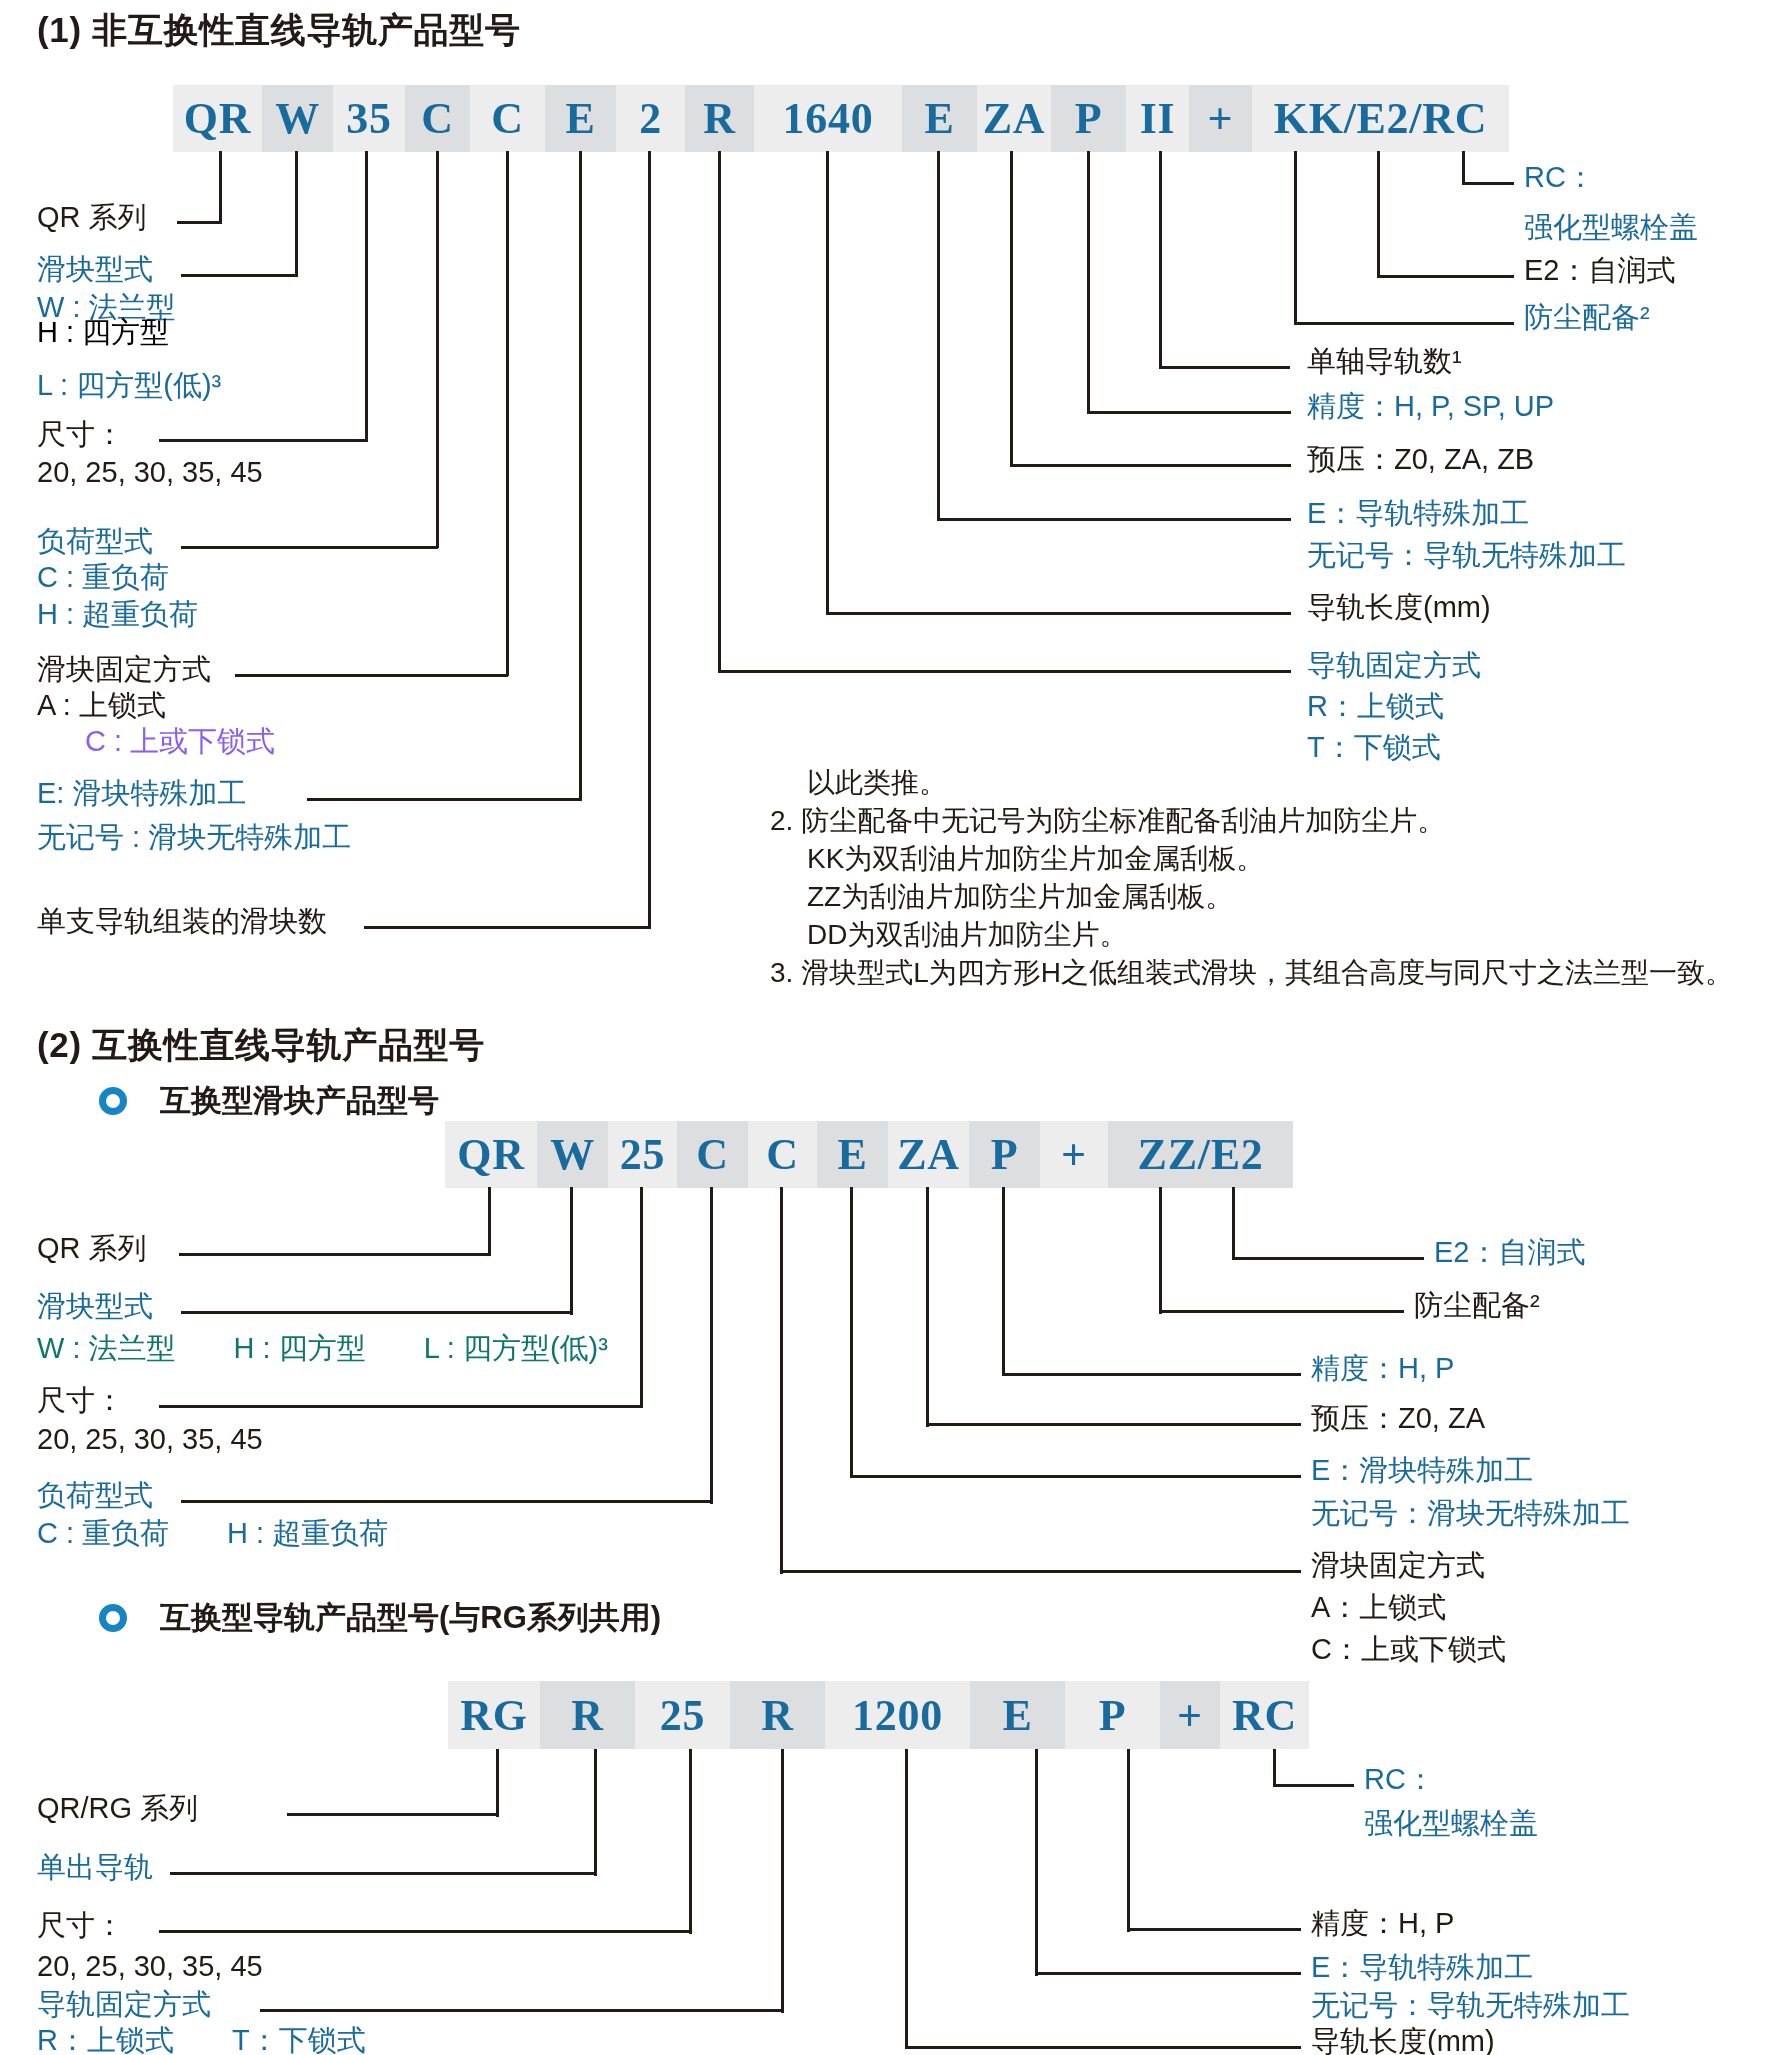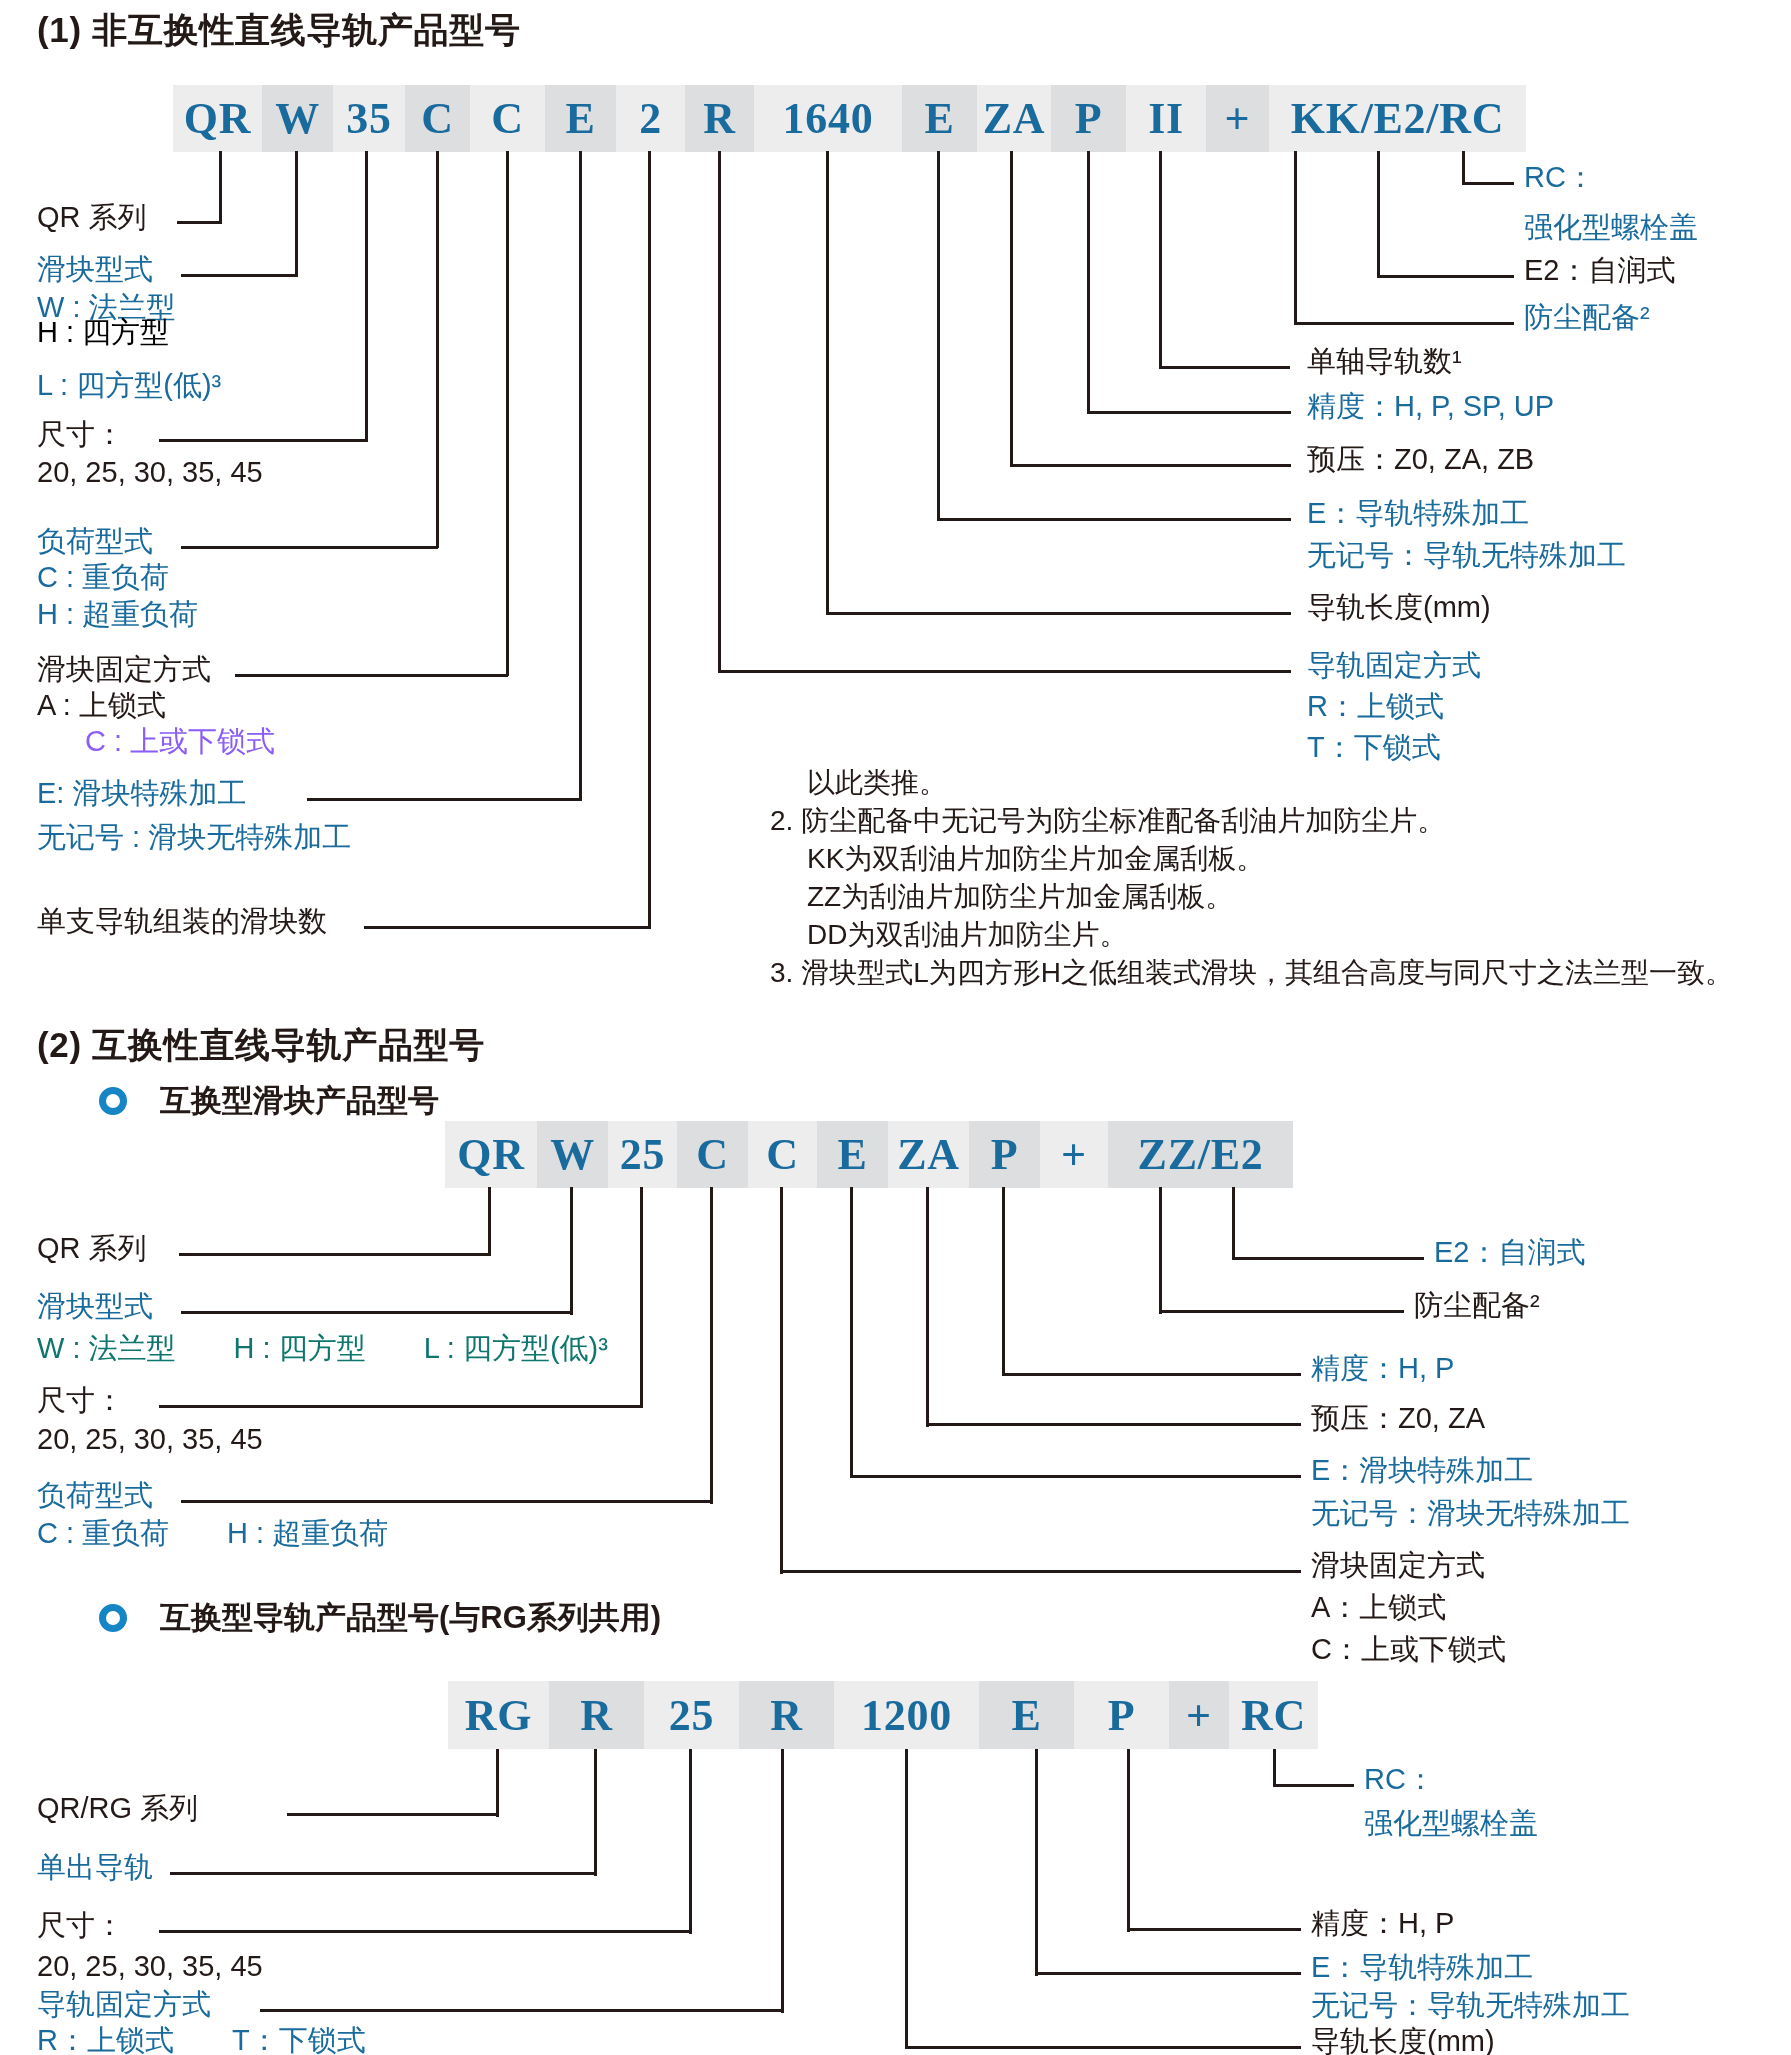--- a/index.html
+++ b/index.html
@@ -27,21 +27,21 @@
       <div class="cell" style="width: 72px; background: rgb(237, 237, 238); color: rgb(26, 107, 157);">35</div>
       <div class="cell" style="width: 65px; background: rgb(220, 222, 223); color: rgb(26, 107, 157);">C</div>
       <div class="cell" style="width: 75px; background: rgb(237, 237, 238); color: rgb(26, 107, 157);">C</div>
       <div class="cell" style="width: 71px; background: rgb(220, 222, 223); color: rgb(26, 107, 157);">E</div>
       <div class="cell" style="width: 69px; background: rgb(237, 237, 238); color: rgb(26, 107, 157);">2</div>
       <div class="cell" style="width: 69px; background: rgb(220, 222, 223); color: rgb(26, 107, 157);">R</div>
       <div class="cell" style="width: 148px; background: rgb(237, 237, 238); color: rgb(26, 107, 157);">1640</div>
       <div class="cell" style="width: 75px; background: rgb(220, 222, 223); color: rgb(26, 107, 157);">E</div>
       <div class="cell" style="width: 74px; background: rgb(237, 237, 238); color: rgb(26, 107, 157);">ZA</div>
       <div class="cell" style="width: 75px; background: rgb(220, 222, 223); color: rgb(26, 107, 157);">P</div>
-      <div class="cell" style="width: 80px; background: rgb(237, 237, 238); color: rgb(26, 107, 157);">II</div>
+      <div class="cell" style="width: 63px; background: rgb(237, 237, 238); color: rgb(26, 107, 157);">II</div>
       <div class="cell" style="width: 63px; background: rgb(220, 222, 223); color: rgb(26, 107, 157);">+</div>
       <div class="cell" style="width: 257px; background: rgb(237, 237, 238); color: rgb(26, 107, 157);">KK/E2/RC</div>
     </div>
     <div class="label" style="left: 37px; top: 218px; color: rgb(35, 25, 22);">QR 系列</div>
     <div class="label" style="left: 37px; top: 270px; color: rgb(26, 107, 157);">滑块型式</div>
     <div class="label" style="left: 37px; top: 308px; color: rgb(26, 107, 157);">W : 法兰型</div>
     <div class="label" style="left: 37px; top: 333px; color: #000000;">H : 四方型</div>
     <div class="label" style="left: 37px; top: 386px; color: rgb(26, 107, 157);">L : 四方型(低)³</div>
     <div class="label" style="left: 37px; top: 435px; color: rgb(35, 25, 22);">尺寸：</div>
     <div class="label" style="left: 37px; top: 472px; color: rgb(35, 25, 22);">20, 25, 30, 35, 45</div>
@@ -154,21 +154,21 @@
     <div class="line" style="left: 926px; top: 1423px; width: 375px; height: 2.7px; background: rgb(35, 25, 22);"></div>
     <div class="line" style="left: 1002px; top: 1187px; width: 2.7px; height: 189px; background: rgb(35, 25, 22);"></div>
     <div class="line" style="left: 1002px; top: 1373px; width: 299px; height: 2.7px; background: rgb(35, 25, 22);"></div>
     <div class="line" style="left: 1159px; top: 1187px; width: 2.7px; height: 127px; background: rgb(35, 25, 22);"></div>
     <div class="line" style="left: 1159px; top: 1310px; width: 245px; height: 2.7px; background: rgb(35, 25, 22);"></div>
     <div class="line" style="left: 1232px; top: 1187px; width: 2.7px; height: 73px; background: rgb(35, 25, 22);"></div>
     <div class="line" style="left: 1232px; top: 1257px; width: 192px; height: 2.7px; background: rgb(35, 25, 22);"></div>
     <div class="donut" style="left: 99px; top: 1618px; border-color: rgb(21, 133, 197);"></div>
     <div class="bullet-text" style="left: 160px; top: 1618px;">互换型导轨产品型号(与RG系列共用)</div>
     <div class="coderow" style="left: 448px; top: 1681px; height: 68px;">
-      <div class="cell" style="width: 101px; background: rgb(237, 237, 238); color: rgb(26, 107, 157);">RG</div>
+      <div class="cell" style="width: 92px; background: rgb(237, 237, 238); color: rgb(26, 107, 157);">RG</div>
       <div class="cell" style="width: 95px; background: rgb(220, 222, 223); color: rgb(26, 107, 157);">R</div>
       <div class="cell" style="width: 95px; background: rgb(237, 237, 238); color: rgb(26, 107, 157);">25</div>
       <div class="cell" style="width: 95px; background: rgb(220, 222, 223); color: rgb(26, 107, 157);">R</div>
       <div class="cell" style="width: 145px; background: rgb(237, 237, 238); color: rgb(26, 107, 157);">1200</div>
       <div class="cell" style="width: 95px; background: rgb(220, 222, 223); color: rgb(26, 107, 157);">E</div>
       <div class="cell" style="width: 95px; background: rgb(237, 237, 238); color: rgb(26, 107, 157);">P</div>
       <div class="cell" style="width: 60px; background: rgb(220, 222, 223); color: rgb(26, 107, 157);">+</div>
       <div class="cell" style="width: 89px; background: rgb(237, 237, 238); color: rgb(26, 107, 157);">RC</div>
     </div>
     <div class="label" style="left: 37px; top: 1809px; color: rgb(35, 25, 22);">QR/RG 系列</div>

